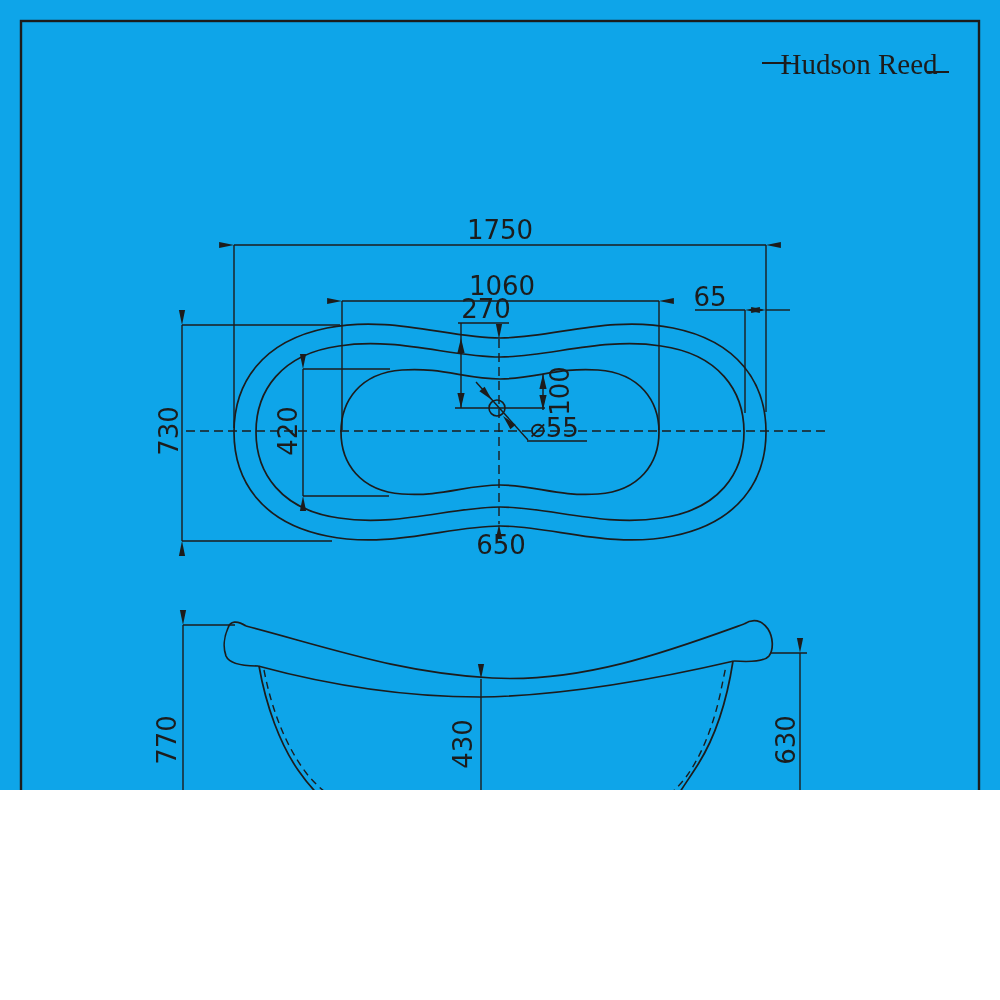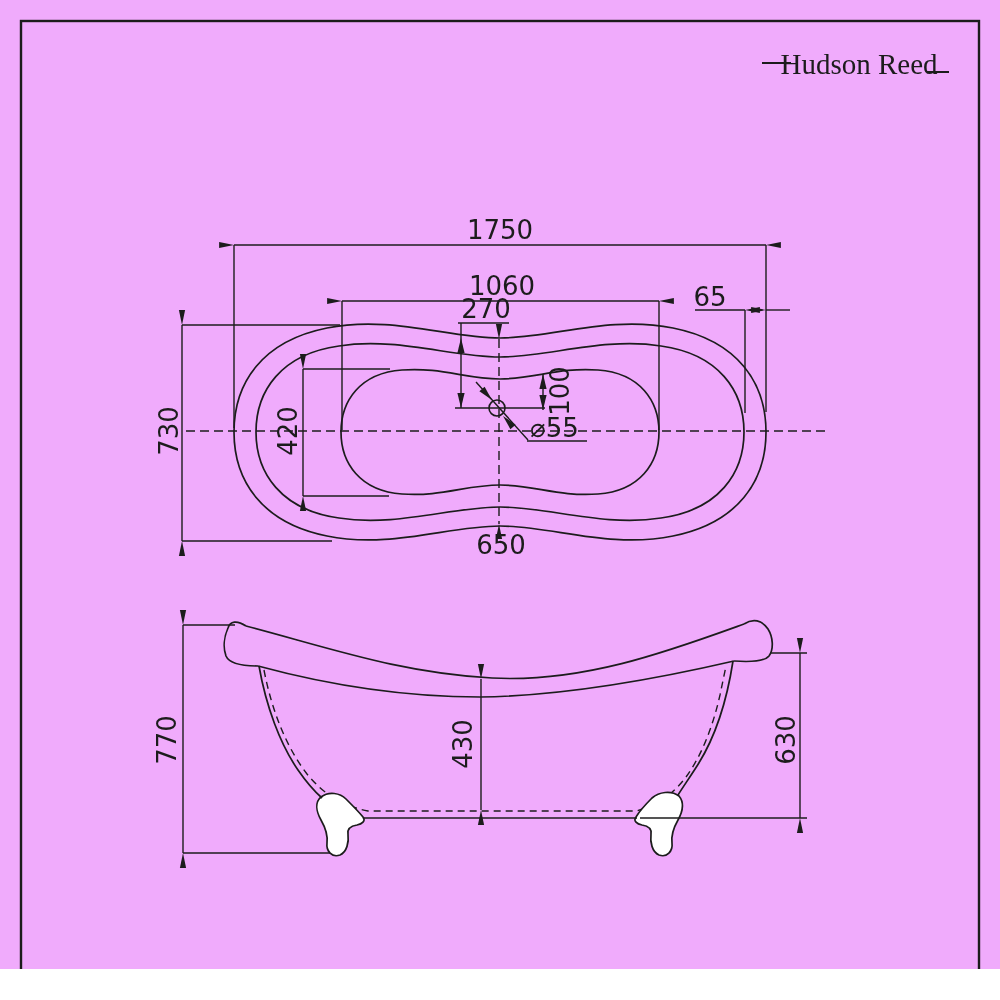--- a/index.html
+++ b/index.html
@@ -1,16 +1,16 @@
 <!DOCTYPE html>
 <html><head>
 <meta charset="utf-8">
 <style>
   html,body{margin:0;padding:0;background:#fff;}
-  .sheet{position:relative;width:1000px;height:969px;background:#f0abfc;overflow:hidden;}
+  .sheet{position:relative;width:1000px;height:790px;background:#0ea5e9;overflow:hidden;}
   svg{display:block;}
   text{fill:#1c1c1c;}
   .dim-text{font-family:"DejaVu Sans","Liberation Sans",sans-serif;font-size:26px;}
   .logo-text{font-family:"Liberation Serif","DejaVu Serif",serif;font-size:29px;}
   .outline{fill:none;stroke:#1c1c1c;stroke-width:1.7;}
   .thin{fill:none;stroke:#1c1c1c;stroke-width:1.4;}
   .dashed{fill:none;stroke:#1c1c1c;stroke-width:1.4;stroke-dasharray:9 5;}
   .dashed2{fill:none;stroke:#1c1c1c;stroke-width:1.4;stroke-dasharray:7 5;}
   .foot{fill:#ffffff;stroke:#1c1c1c;stroke-width:1.7;}
   .arrowfill{fill:#1c1c1c;stroke:none;}

